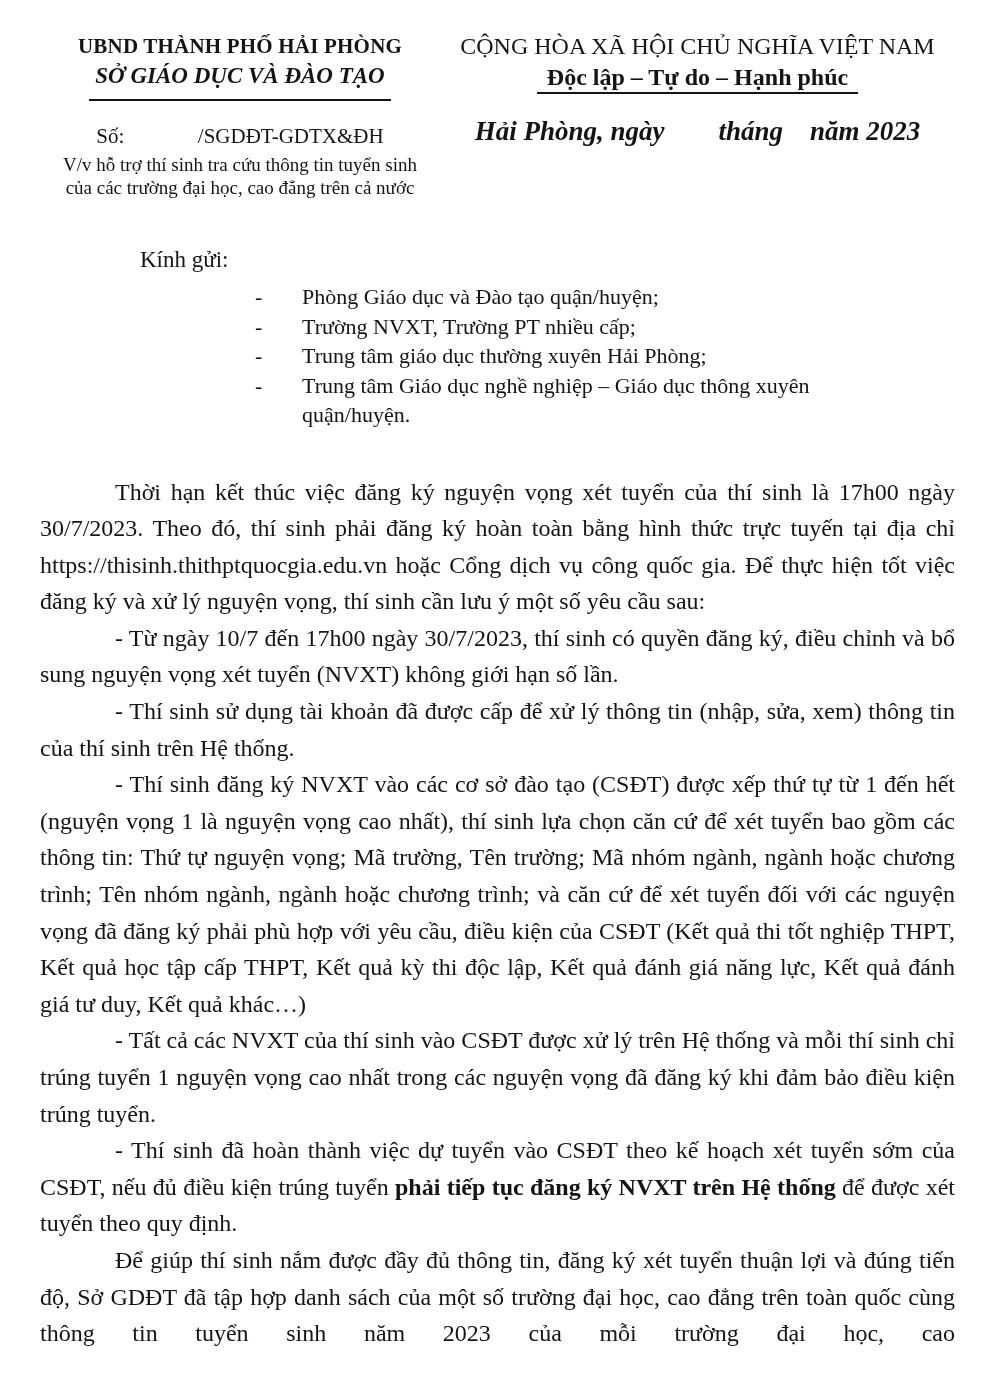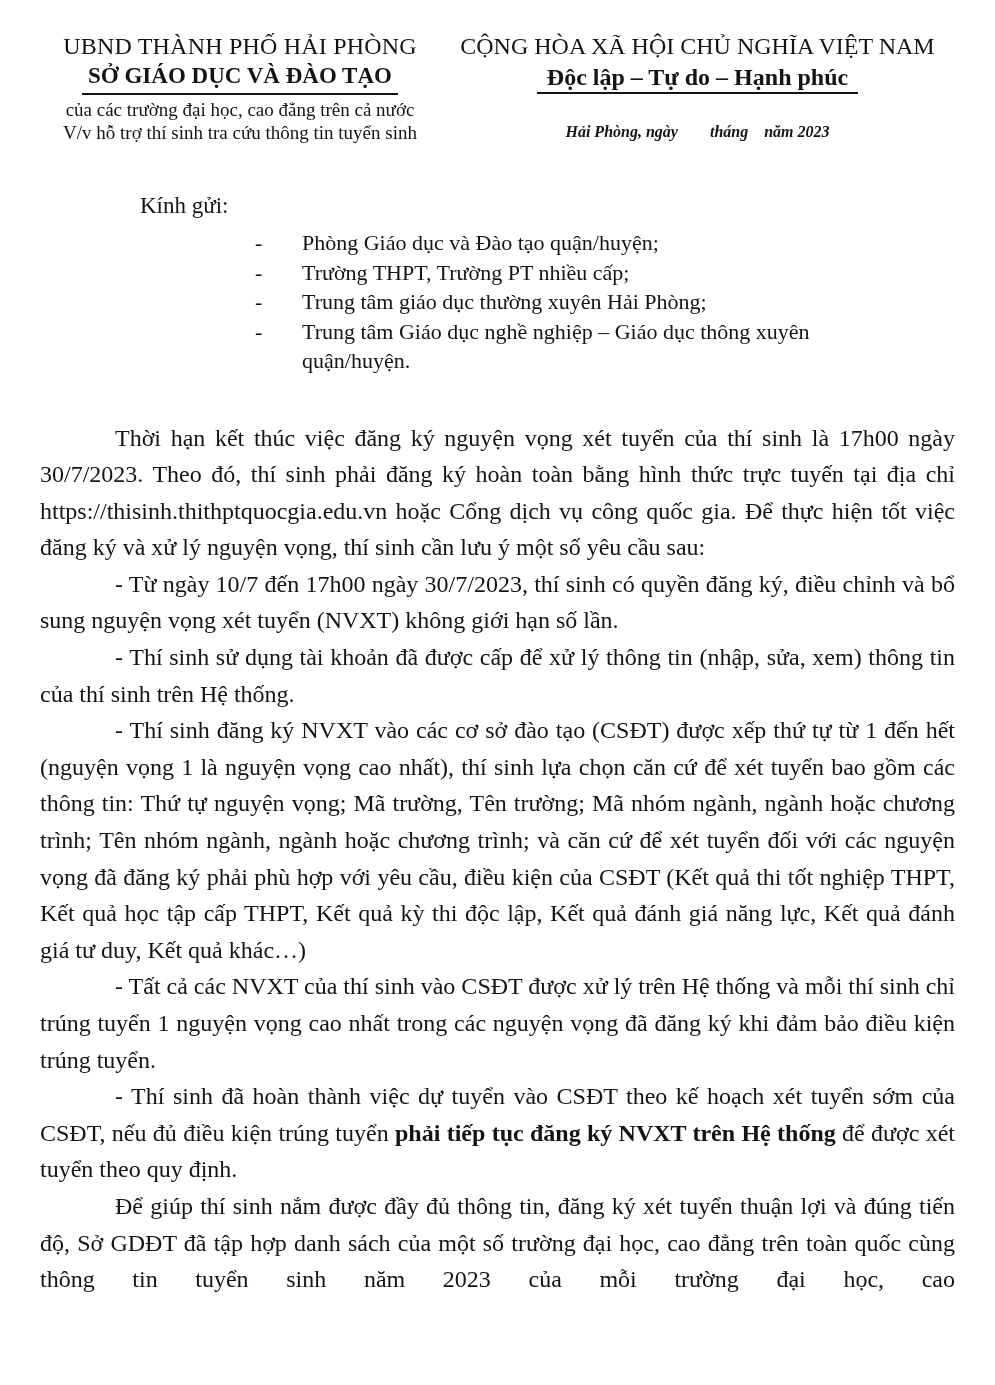--- a/index.html
+++ b/index.html
@@ -27,37 +27,38 @@
   .hdr-left {
     width: 400px;
     flex-shrink: 0;
     text-align: center;
   }
   .hdr-right {
     flex: 1;
     text-align: center;
   }
   .parent-org {
-    font-size: 24px;
-    font-weight: 400;
+    font-size: 21px;
+    font-weight: 700;
     letter-spacing: 0.2px;
     line-height: 28px;
     white-space: nowrap;
   }
   .org-name {
     margin-top: 1px;
     font-size: 23px;
     font-weight: 700;
     line-height: 30px;
     white-space: nowrap;
   }
   .org-name .u {
     display: inline-block;
     border-bottom: 2px solid #141414;
-    padding: 0 6px 2px 6px;
+    padding: 0 6px 8px 6px;
+    font-style: italic;
   }
   .motto-1 {
     font-size: 24px;
     font-weight: 400;
     line-height: 28px;
     white-space: nowrap;
   }
   .motto-2 {
     margin-top: 2px;
     font-size: 24px;
@@ -76,21 +77,21 @@
     line-height: 27px;
     white-space: pre;
   }
   .subject {
     margin-top: 3px;
     font-size: 19px;
     line-height: 23px;
   }
   .dateline {
     margin-top: 24px;
-    font-size: 16px;
+    font-size: 27px;
     font-style: italic;
     font-weight: 600;
     line-height: 27px;
     white-space: pre;
   }
   
   .salutation {
     margin-top: 46px;
   }
   .kinh-gui {
@@ -138,44 +139,45 @@
 <body>
 
 <div class="page">
 
   <div class="hdr">
     <div class="hdr-left">
       <div class="parent-org">UBND THÀNH PHỐ HẢI PHÒNG</div>
       <div class="org-name">
         <span class="u">SỞ GIÁO DỤC VÀ ĐÀO TẠO</span>
       </div>
+      <div class="doc-number">Số:              /SGDĐT-GDTX&amp;ĐH</div>
       <div class="subject">
+        <div>V/v hỗ trợ thí sinh tra cứu thông tin tuyển sinh</div>
         <div>của các trường đại học, cao đẳng trên cả nước</div>
-        <div>V/v hỗ trợ thí sinh tra cứu thông tin tuyển sinh</div>
       </div>
     </div>
     <div class="hdr-right">
       <div class="motto-1">CỘNG HÒA XÃ HỘI CHỦ NGHĨA VIỆT NAM</div>
       <div class="motto-2">
         <span class="u">Độc lập – Tự do – Hạnh phúc</span>
       </div>
       <div class="dateline">Hải Phòng, ngày        tháng    năm 2023</div>
     </div>
   </div>
 
   <div class="salutation">
     <div class="kinh-gui">Kính gửi:</div>
     <div class="recipients">
       <div class="recipient">
         <span class="dash">-</span>
         <span class="r-text">Phòng Giáo dục và Đào tạo quận/huyện;</span>
       </div>
       <div class="recipient">
         <span class="dash">-</span>
-        <span class="r-text">Trường THPT, Trường PT nhiều cấp;</span>
+        <span class="r-text">Trường NVXT, Trường PT nhiều cấp;</span>
       </div>
       <div class="recipient">
         <span class="dash">-</span>
         <span class="r-text">Trung tâm giáo dục thường xuyên Hải Phòng;</span>
       </div>
       <div class="recipient">
         <span class="dash">-</span>
         <span class="r-text">Trung tâm Giáo dục nghề nghiệp – Giáo dục thông xuyên quận/huyện.</span>
       </div>
     </div>

